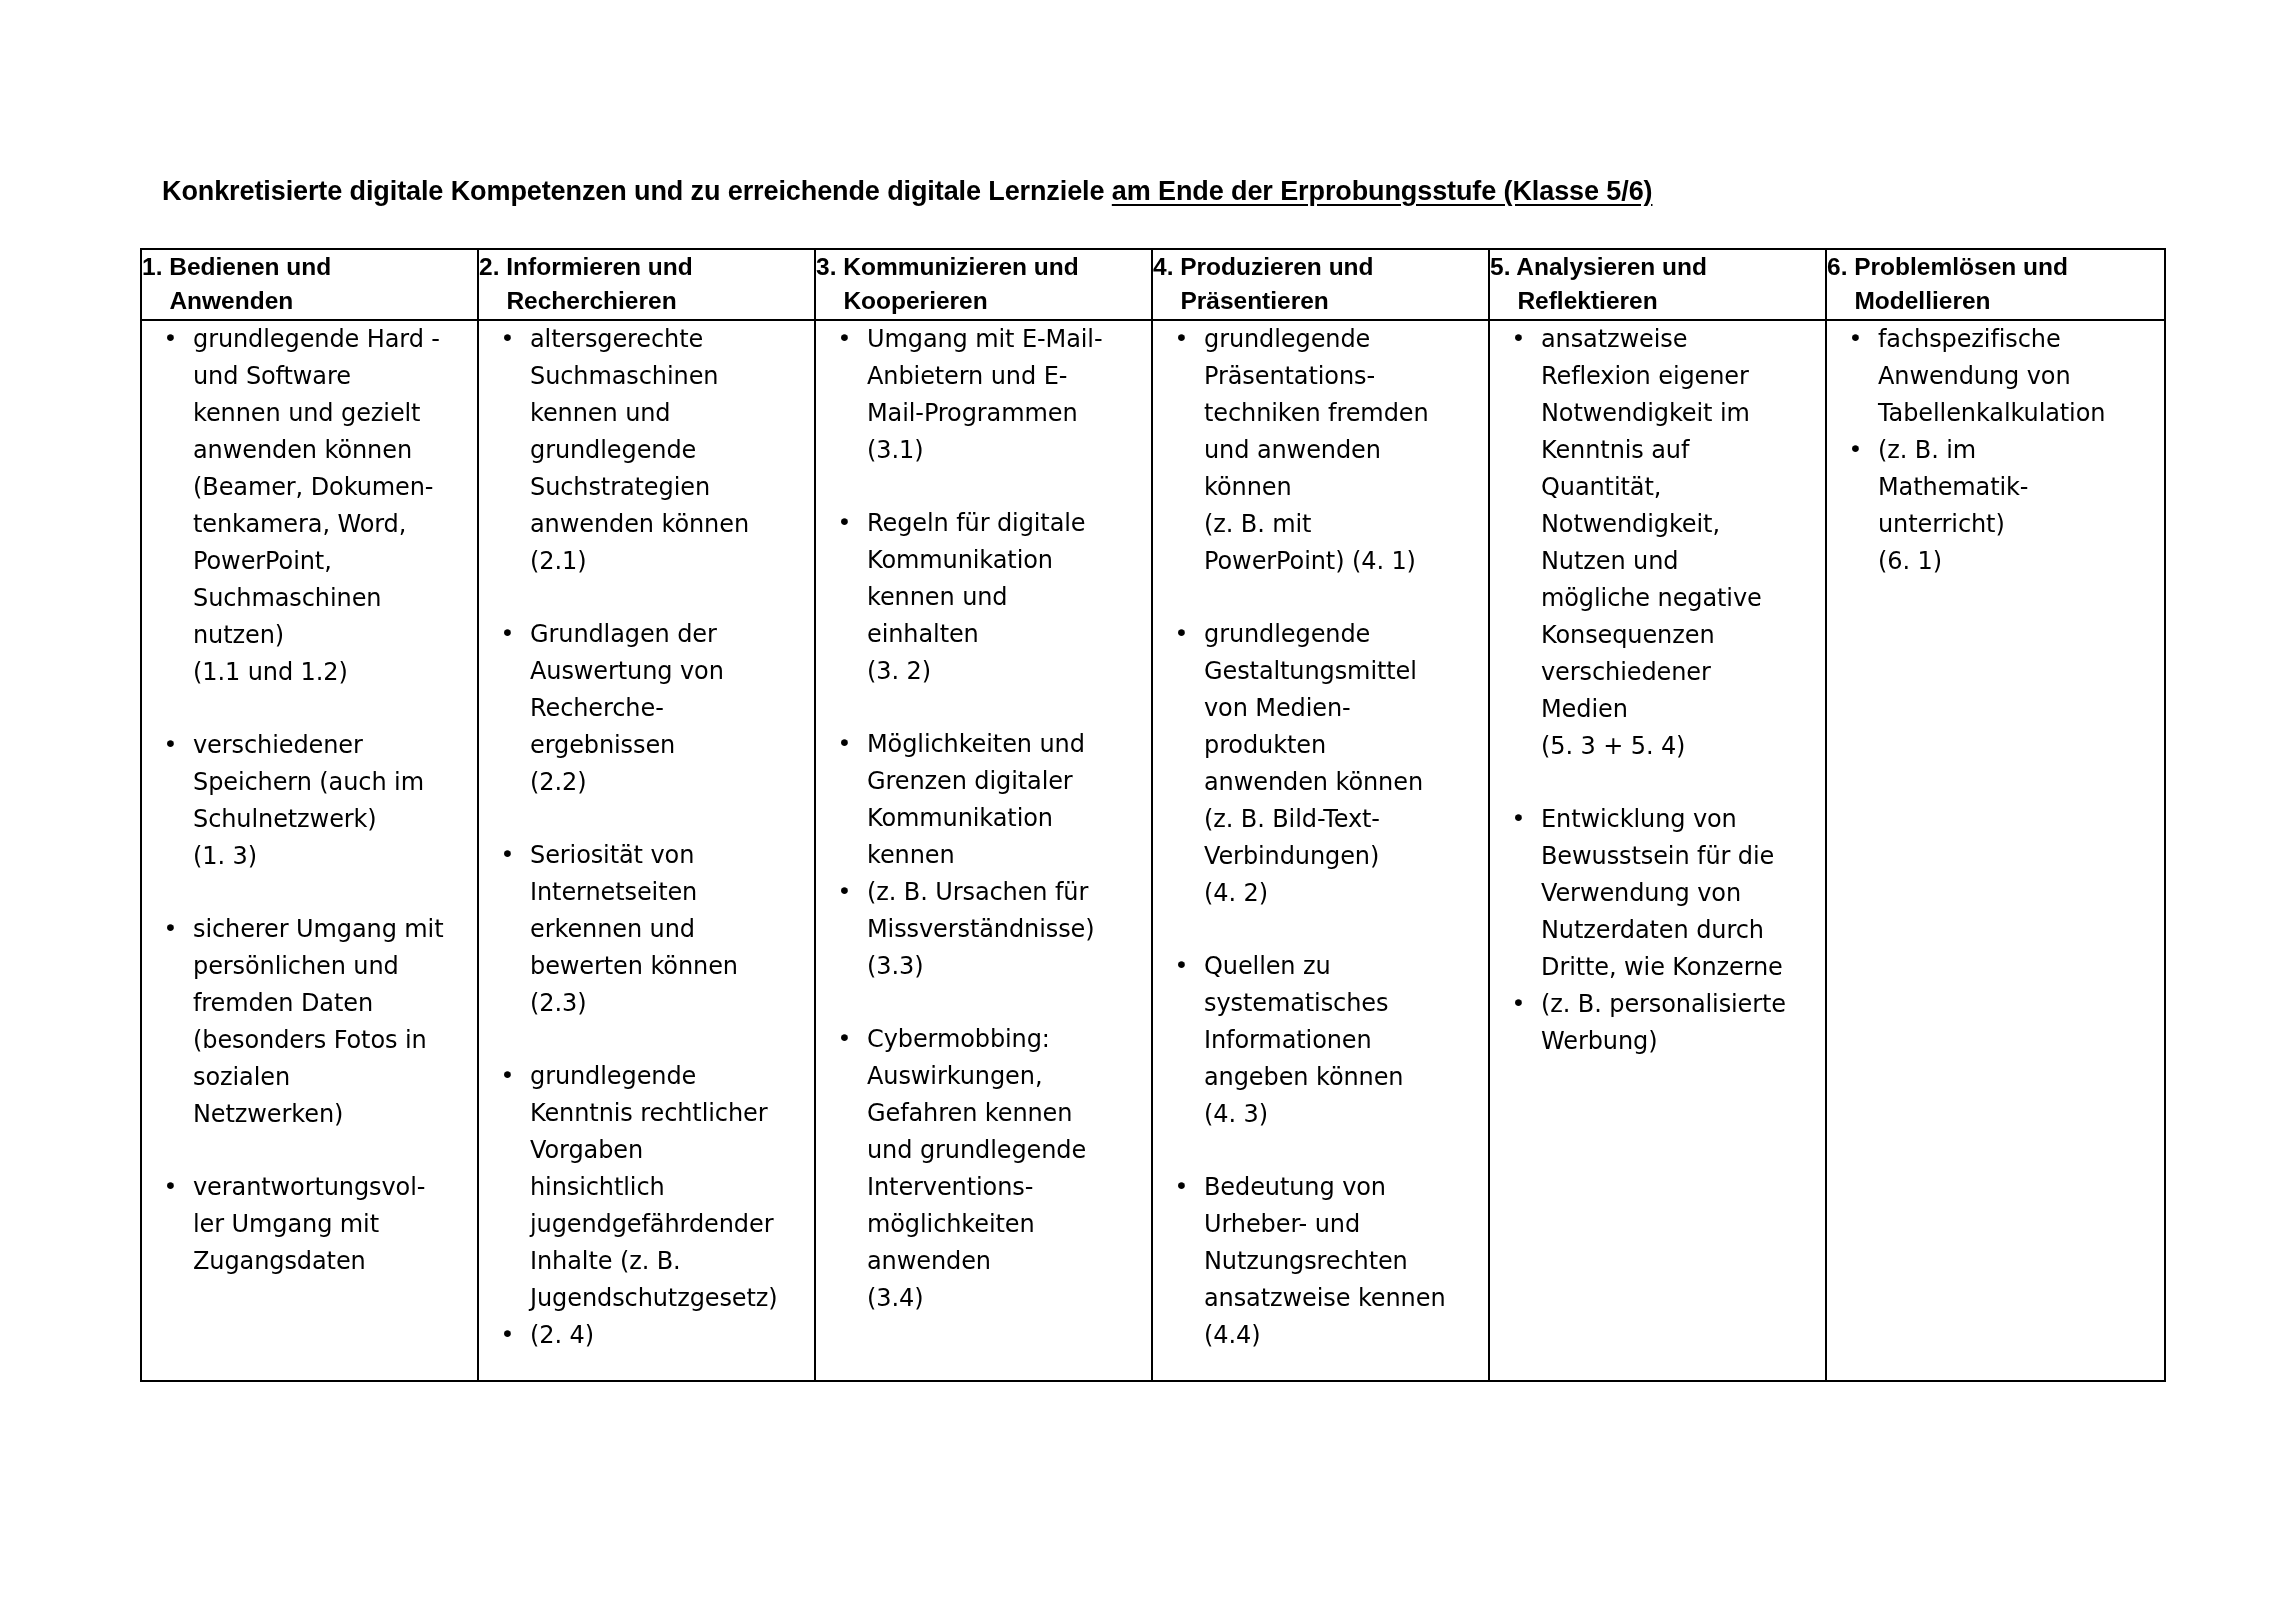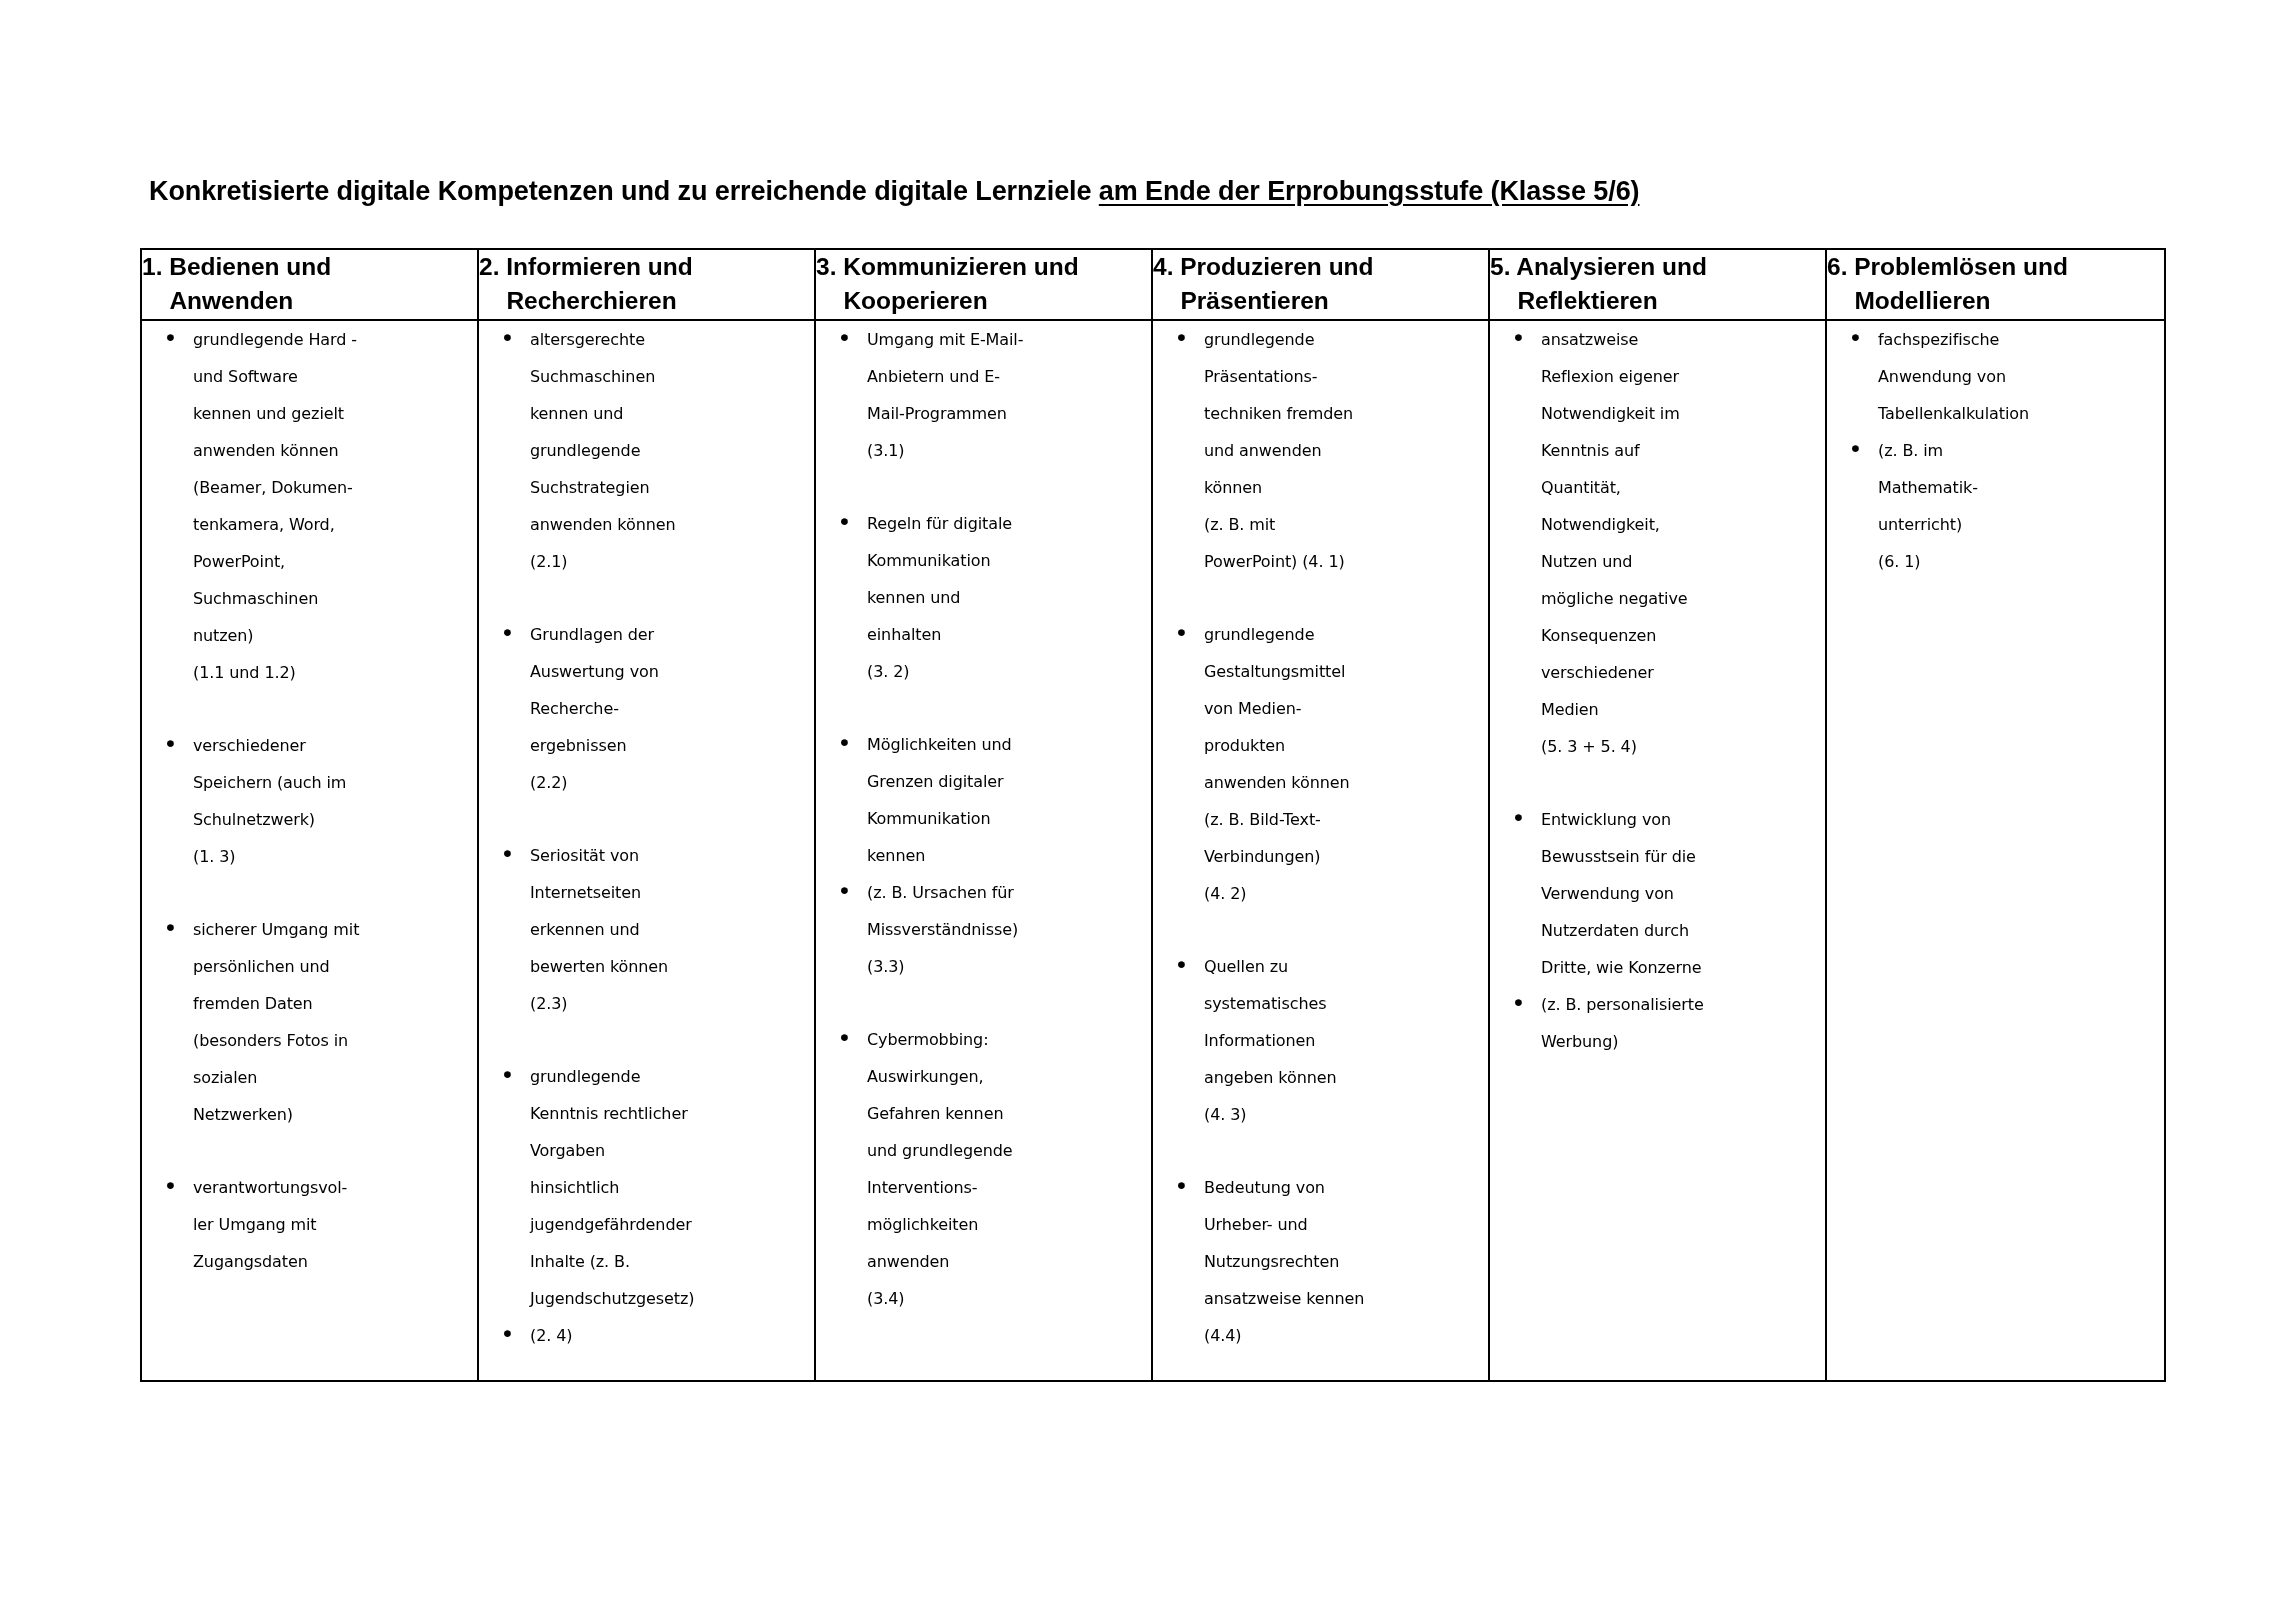--- a/index.html
+++ b/index.html
@@ -16,21 +16,21 @@
   }
   .page {
     position: relative;
     width: 2293px;
     height: 1621px;
     box-sizing: border-box;
     background: #ffffff;
   }
   .doc-title {
     position: absolute;
-    left: 149px;
+    left: 162px;
     top: 175px;
     width: 2019px;
     font-family: "Liberation Sans", sans-serif;
     font-weight: bold;
     font-size: 27px;
     line-height: 33px;
     letter-spacing: -0.1px;
     white-space: nowrap;
   }
   .doc-title .underlined {
@@ -76,21 +76,21 @@
   ul.blist {
     list-style: none;
     margin: 0;
     padding: 0;
   }
   ul.blist > li {
     position: relative;
     padding-left: 51px;
     margin: 0 7px 0 0;
     font-family: "DejaVu Sans", sans-serif;
-    font-size: 16px;
+    font-size: 24px;
     line-height: 37px;
     letter-spacing: -0.1px;
   }
   ul.blist > li.gap {
     margin-top: 36px;
   }
   ul.blist > li::before {
     content: "\2022";
     position: absolute;
     left: 21.6px;

